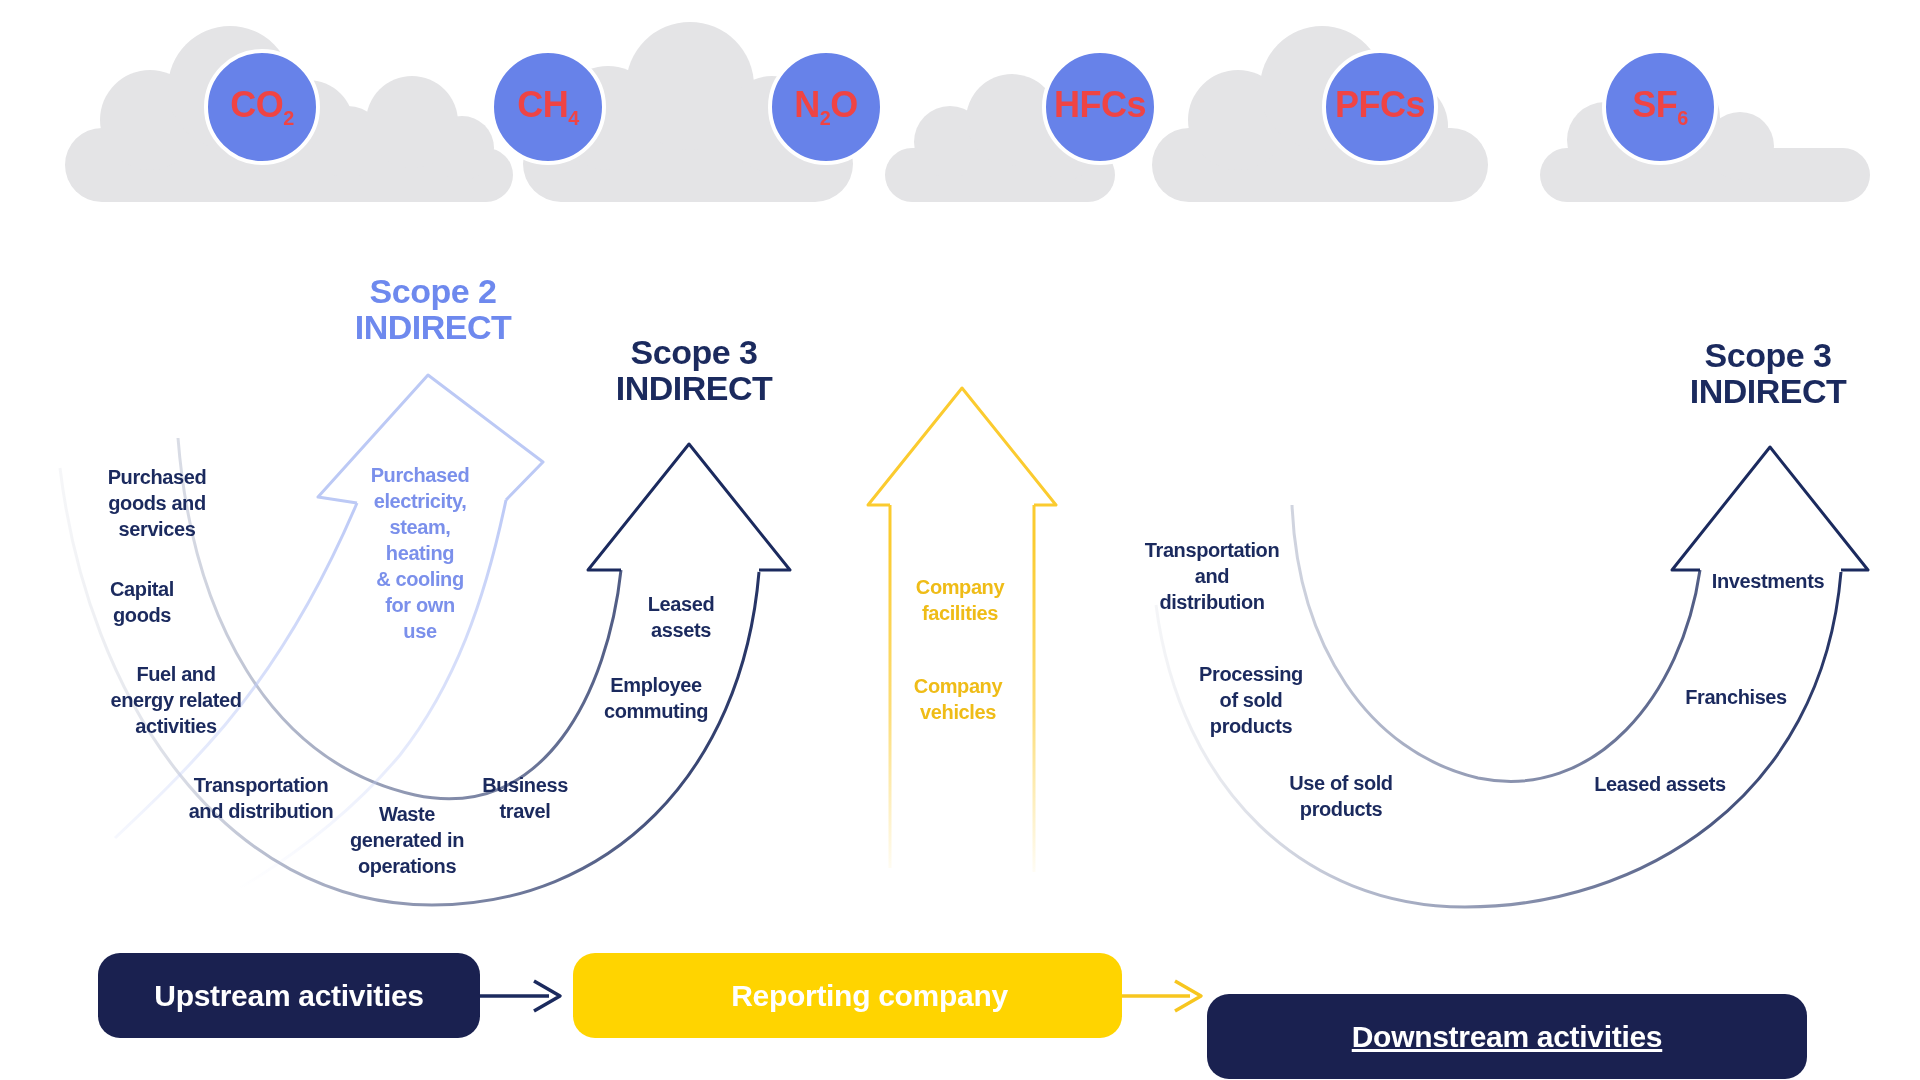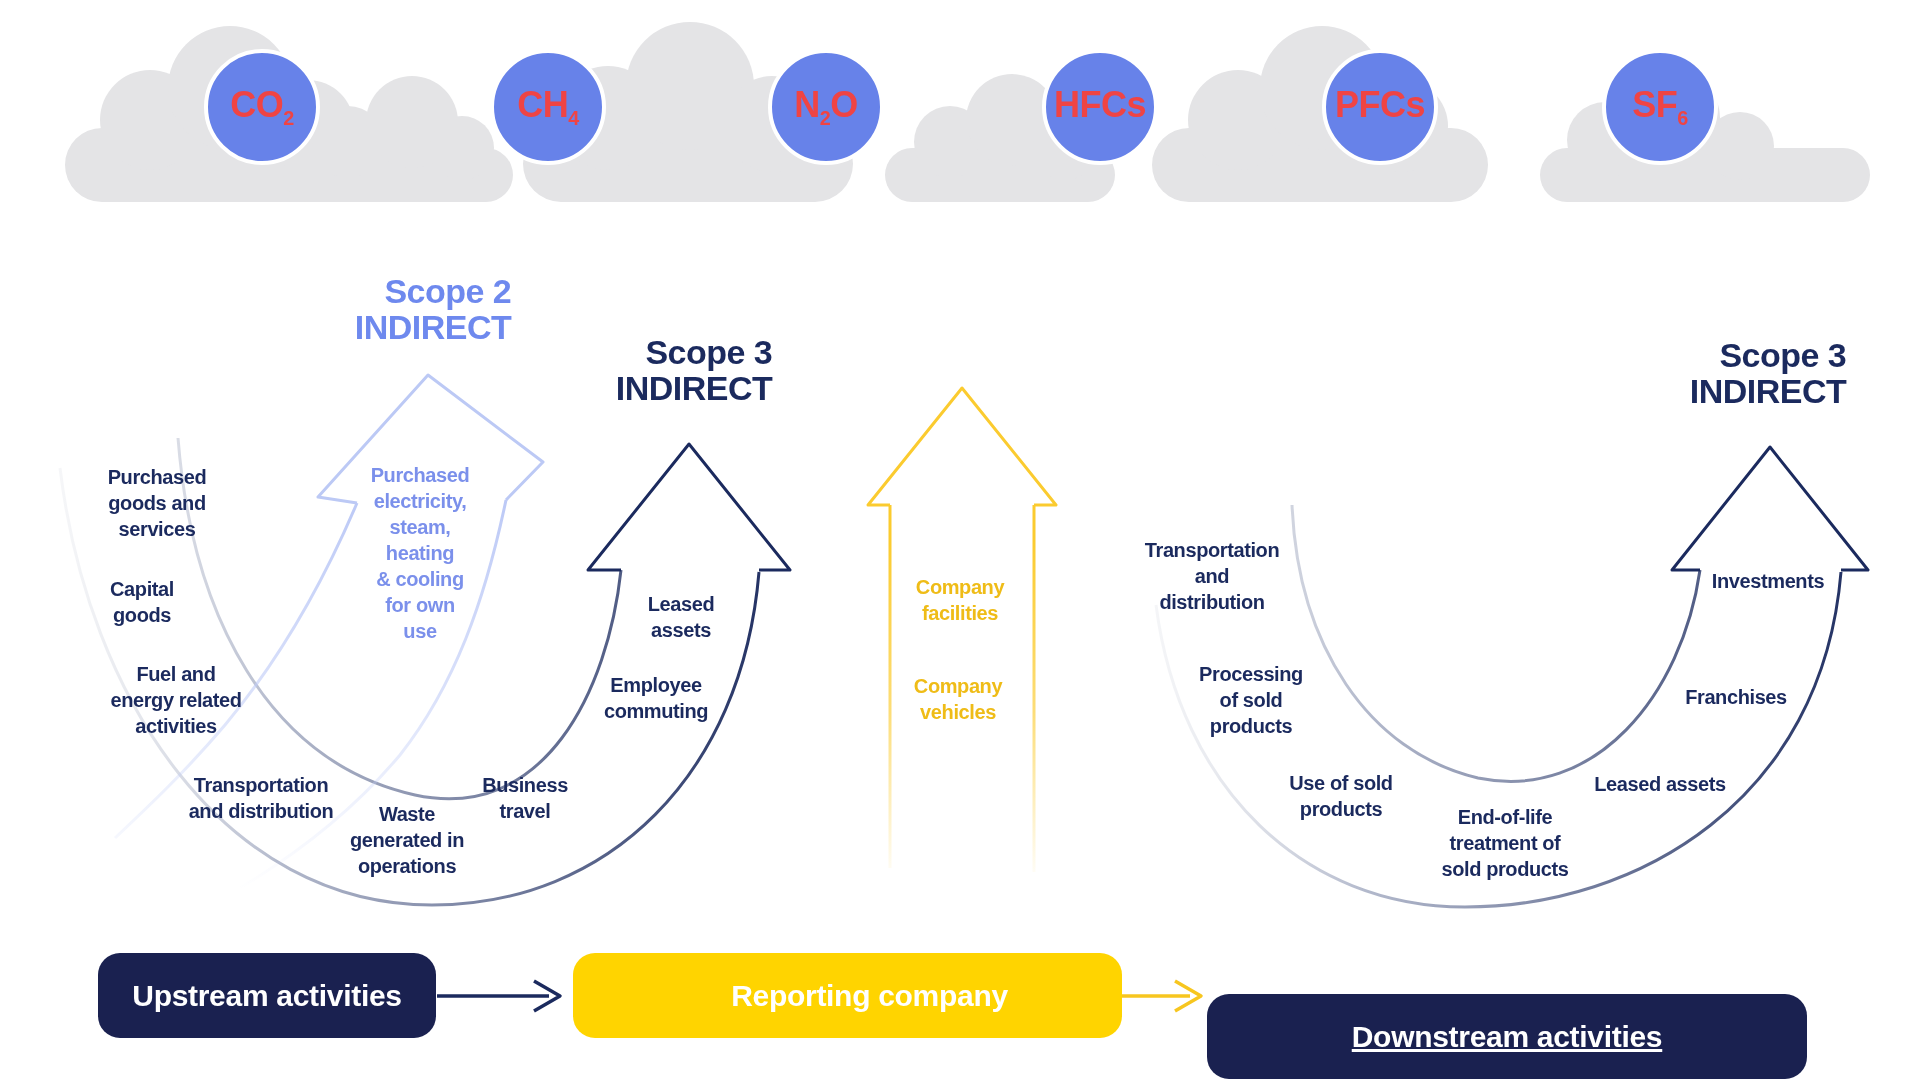--- a/index.html
+++ b/index.html
@@ -11,21 +11,21 @@
   .lbl{
     position:absolute;transform:translate(-50%,-50%);
     text-align:center;white-space:pre-line;
     font-weight:bold;font-size:20px;line-height:1.3;letter-spacing:-0.4px;
     color:#1b2a5e;
   }
   .lbl.blue{color:#7b90eb;}
   .lbl.gold{color:#efbc17;}
   .scope-title{
     position:absolute;transform:translate(-50%,-50%);
-    text-align:right;white-space:pre-line;
+    text-align:center;white-space:pre-line;
     font-weight:bold;font-size:34px;line-height:1.05;letter-spacing:-0.5px;
     color:#1b2a5e;
   }
   .scope-title.blue{color:#6e89ee;}
   .scope-title.gold{color:#f7c61f;}
   .gas-label{
     position:absolute;transform:translate(-50%,-50%);
     color:#ef4444;font-weight:bold;font-size:36px;letter-spacing:-0.5px;
     white-space:nowrap;
   }
@@ -195,28 +195,25 @@
 assets</div>
 
   <div class="lbl" style="left:1212px;top:576px;">Transportation
 and
 distribution</div>
   <div class="lbl" style="left:1251px;top:700px;">Processing
 of sold
 products</div>
   <div class="lbl" style="left:1341px;top:796px;">Use of sold
 products</div>
-  <div class="lbl" style="left:1505px;top:843px;">End-of-life
-treatment of
-sold products</div>
   <div class="lbl" style="left:1660px;top:784px;">Leased assets</div>
   <div class="lbl" style="left:1736px;top:697px;">Franchises</div>
   <div class="lbl" style="left:1768px;top:581px;">Investments</div>
 
-  <div class="flow-box navy" style="left:98px;top:953px;width:338px;">
+  <div class="flow-box navy" style="left:98px;top:953px;width:382px;">
     <span>Upstream activities</span>
   </div>
   <div class="flow-box yellow" style="left:573px;top:953px;width:505px;">
     <span>Reporting company</span>
   </div>
   <div class="flow-box navy" style="left:1207px;top:994px;width:600px;text-decoration:underline;">
     <span>Downstream activities</span>
   </div>
 
 </div>

